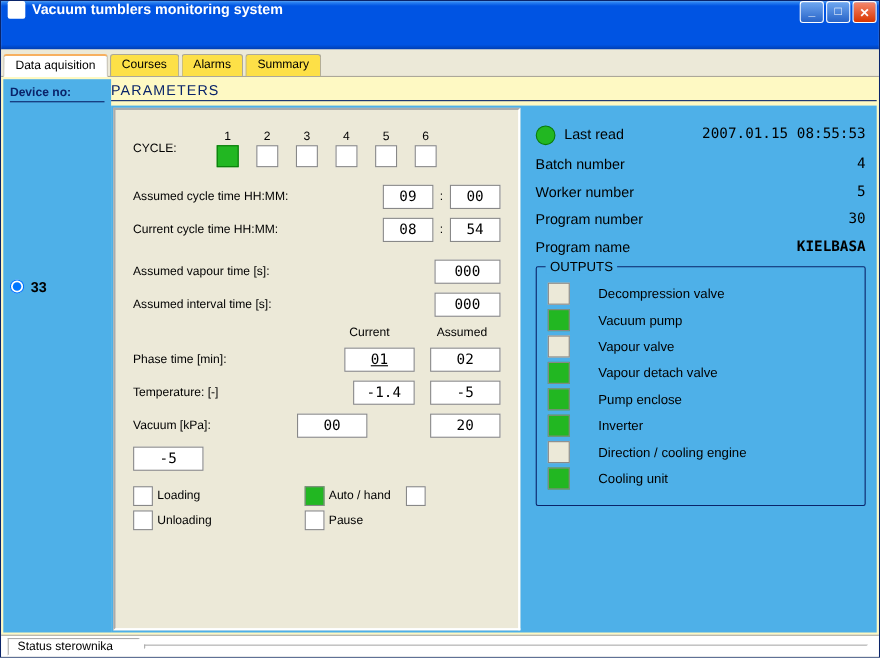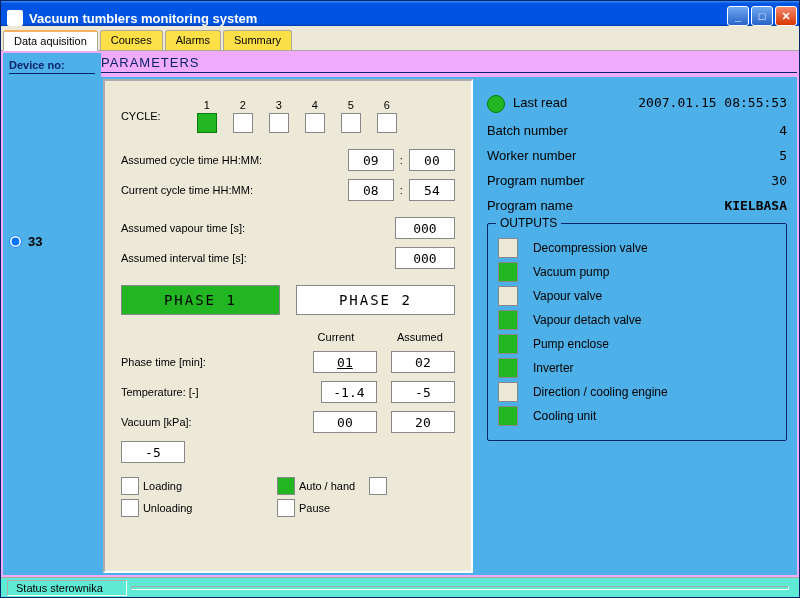--- a/index.html
+++ b/index.html
@@ -1,28 +1,28 @@
 <!DOCTYPE html>
 <html><head>
 <meta charset="utf-8">
 <style>
 *{box-sizing:border-box;margin:0;padding:0}
 body{font-family:Tahoma,Arial,sans-serif;font-size:11px;background:#ece9d8;overflow:hidden}
 .window{width:800px;height:598px;border:1px solid #0a246a;background:#ece9d8;display:flex;flex-direction:column}
-.titlebar{height:25px;background:linear-gradient(to bottom,#3a92f7 0%,#0054e3 10%,#0054e3 90%,#003db0 100%);display:flex;align-items:flex-end;padding:0 2px;color:#fff;font-weight:bold;font-size:13px}
+.titlebar{height:44px;background:linear-gradient(to bottom,#3a92f7 0%,#0054e3 10%,#0054e3 90%,#003db0 100%);display:flex;align-items:flex-start;padding:0 2px;color:#fff;font-weight:bold;font-size:13px}
 .titlebar .icon{width:16px;height:16px;margin:0 4px;background:#fff;border-radius:2px}
 .titlebar .title{flex:1;padding-left:2px}
 .winbtns{display:flex;gap:2px}
 .winbtn{width:22px;height:20px;border:1px solid #fff;border-radius:3px;display:flex;align-items:center;justify-content:center;font-family:Arial;font-size:11px;font-weight:bold;color:#fff}
 .winbtn.min,.winbtn.max{background:linear-gradient(#6fa7f0,#2864c8)}
 .winbtn.close{background:linear-gradient(#f5886f,#d93600)}
 .tabs{display:flex;padding:4px 2px 0 2px;background:#ece9d8;border-bottom:1px solid #aca899}
 .tab{padding:3px 10px;border:1px solid #aca899;border-bottom:none;background:#fde047;margin-right:2px;border-radius:3px 3px 0 0;cursor:pointer;font-size:11px}
 .tab.active{background:#fff;border-bottom:1px solid #fff;margin-bottom:-1px;border-top:2px solid #f7b060}
-.content{flex:1;display:flex;background:#f0abfc;padding:2px}
+.content{flex:1;display:flex;background:#fef9c3;padding:2px}
 .leftcol{width:110px;background:#4eb0e8;padding:6px}
 .leftcol .hdr{color:#0a246a;font-weight:bold;border-bottom:1px solid #0a246a;padding-bottom:2px;margin-bottom:160px}
 .radio-item{display:flex;align-items:center;gap:6px;font-weight:bold;font-size:13px}
 .radio-item input{width:13px;height:13px}
 .params{flex:1;background:#4eb0e8;display:flex;gap:6px;padding:2px}
 .params-hdr{color:#0a246a;font-size:13px;letter-spacing:1px;border-bottom:1px solid #0a246a;margin-bottom:4px;padding:2px 0}
 .leftpanel{width:370px;background:#ece9d8;border:2px inset #fff;padding:12px 16px}
 .rightpanel{flex:1;padding:6px 8px;color:#000}
 .cycle-row{display:flex;align-items:center;margin:6px 0 16px}
 .cycle-row .lbl{width:76px}
@@ -41,24 +41,24 @@
 .colhdr .c{width:70px;text-align:center}
 .bottom-checks{display:flex;gap:6px;margin-top:14px;flex-wrap:wrap}
 .chk{display:flex;align-items:center;gap:4px}
 .chkbox{width:18px;height:18px;border:1px solid #888;background:#fff}
 .chkbox.on{background:#22b722}
 .info-row{display:flex;justify-content:space-between;margin:10px 0;font-size:13px}
 .led{width:18px;height:18px;border-radius:50%;background:#22b722;border:1px solid #0a7a0a;display:inline-block;vertical-align:middle;margin-right:8px}
 .ts{font-family:monospace;font-size:13px;font-weight:normal}
 .outputs{border:1px solid #0a246a;border-radius:2px;padding:10px;margin-top:8px;position:relative}
 .outputs .legend{position:absolute;top:-8px;left:8px;background:#4eb0e8;padding:0 4px;font-size:12px}
-.out-item{display:flex;align-items:center;gap:15px;margin:4px 0;font-size:12px}
+.out-item{display:flex;align-items:center;gap:26px;margin:4px 0;font-size:12px}
 .out-box{width:20px;height:20px;border:1px solid #888;background:#ece9d8}
 .out-box.on{background:#22b722}
-.statusbar{height:20px;border-top:1px solid #aca899;background:#5eead4;display:flex;align-items:center;padding:0 6px;font-size:11px}
+.statusbar{height:20px;border-top:1px solid #aca899;background:#ffffff;display:flex;align-items:center;padding:0 6px;font-size:11px}
 .statusbar .cell{border:1px inset #fff;padding:1px 8px;margin-right:4px;min-width:120px}
 .mono{font-family:monospace;font-size:13px}
 .param-wrap{display:flex;flex-direction:column;width:100%}
 </style>
 </head>
 <body>
 
 <div class="window">
   <div class="titlebar">
     <div class="icon"></div>
@@ -136,24 +136,20 @@
 
           <div class="frow" style="margin-top:16px">
             <span class="lbl">Assumed vapour time [s]:</span>
             <input class="tbox" style="width: 60px;" value="000">
           </div>
           <div class="frow">
             <span class="lbl">Assumed interval time [s]:</span>
             <input class="tbox" style="width: 60px;" value="000">
           </div>
 
-          <div class="phase-row">
-            <div class="phase-btn active">PHASE 1</div>
-            <div class="phase-btn">PHASE 2</div>
-          </div>
 
           <div class="colhdr">
             <span class="sp"></span>
             <span class="c">Current</span>
             <span class="c" style="margin-left:14px">Assumed</span>
           </div>
 
           <div class="frow">
             <span class="lbl">Phase time [min]:</span>
             <input class="tbox" style="width: 64px; text-decoration: underline;" value="01">
@@ -163,21 +159,21 @@
           <div class="frow">
             <span class="lbl">Temperature:  [-]</span>
             <input class="tbox" style="width: 56px;" value="-1.4">
             <span style="width:14px"></span>
             <input class="tbox" style="width: 64px;" value="-5">
           </div>
           <div class="frow">
             <span class="lbl">Vacuum [kPa]:</span>
             <input class="tbox" style="width: 64px;" value="00">
             <span style="width:14px"></span>
-            <input class="tbox" style="width: 64px;" value="20">
+            <input class="tbox" style="width: 64px; margin-left: 43px;" value="20">
           </div>
           <div class="frow">
             <input class="tbox" style="width: 64px;" value="-5">
           </div>
 
           <div class="bottom-checks">
             <div style="width:150px">
               <div class="chk">
                   <div class="chkbox"></div>
                   <span>Loading</span>

